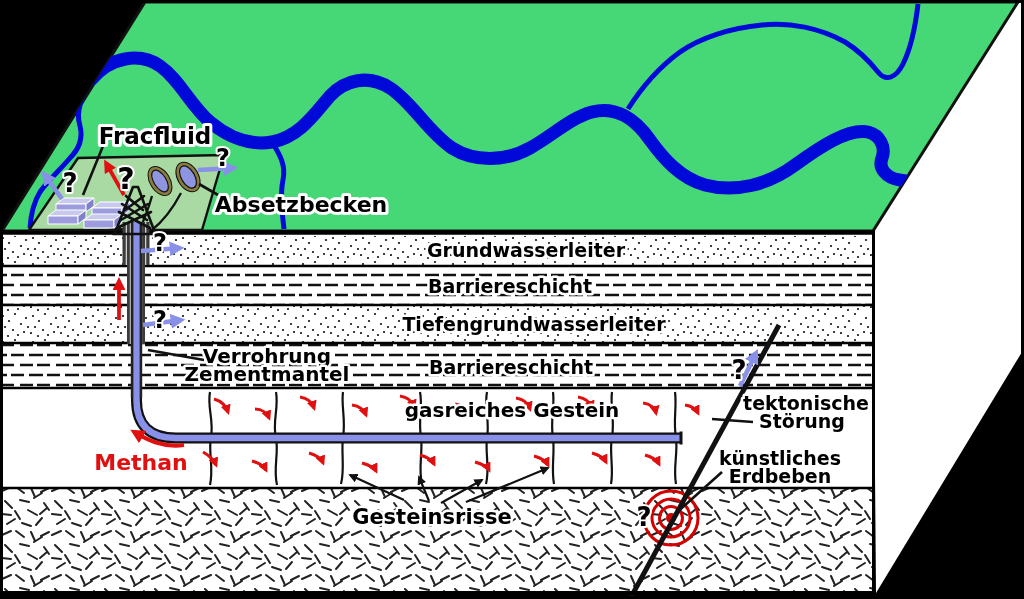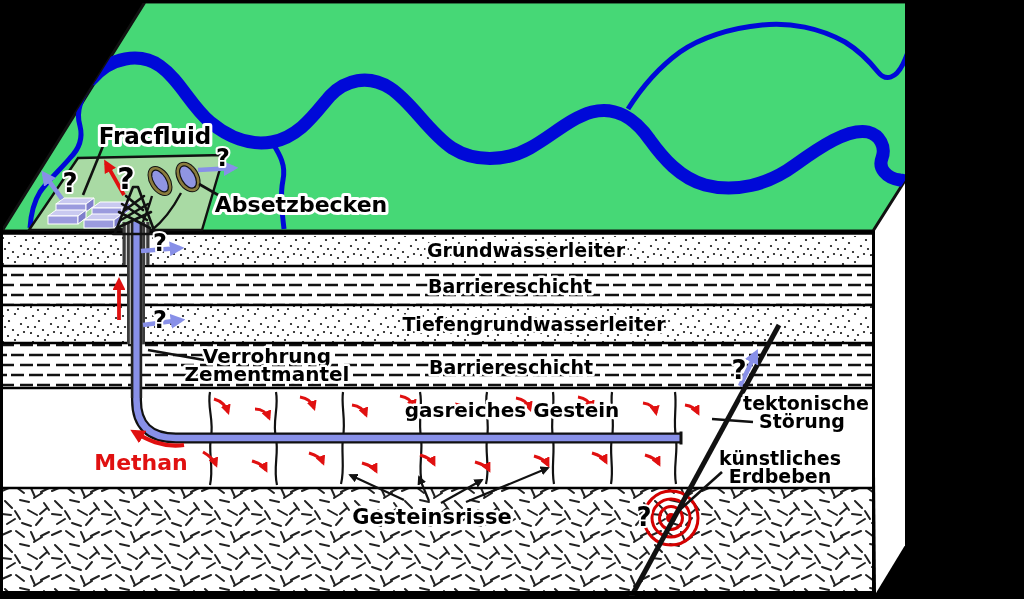--- a/index.html
+++ b/index.html
@@ -1,16 +1,16 @@
 <!DOCTYPE html>
 <html><head>
 <meta charset="utf-8">
 <style>
   html,body{margin:0;padding:0;background:#000;}
-  .canvas{width:905px;height:599px;position:relative;overflow:hidden;background:#000;}
+  .canvas{width:1024px;height:599px;position:relative;overflow:hidden;background:#000;}
   svg{display:block;}
   text{font-family:"DejaVu Sans","Liberation Sans",sans-serif;font-weight:bold;}
   .lbl{paint-order:stroke;stroke:#ffffff;stroke-width:5px;stroke-linejoin:round;fill:#000;}
   .lbl-big{paint-order:stroke;stroke:#ffffff;stroke-width:6px;stroke-linejoin:round;fill:#000;}
   .lbl-red{paint-order:stroke;stroke:#ffffff;stroke-width:5px;stroke-linejoin:round;fill:#E01010;}
   .q{paint-order:stroke;stroke:#ffffff;stroke-width:4px;stroke-linejoin:round;fill:#000;}
 </style>
 </head>
 <body>
 

